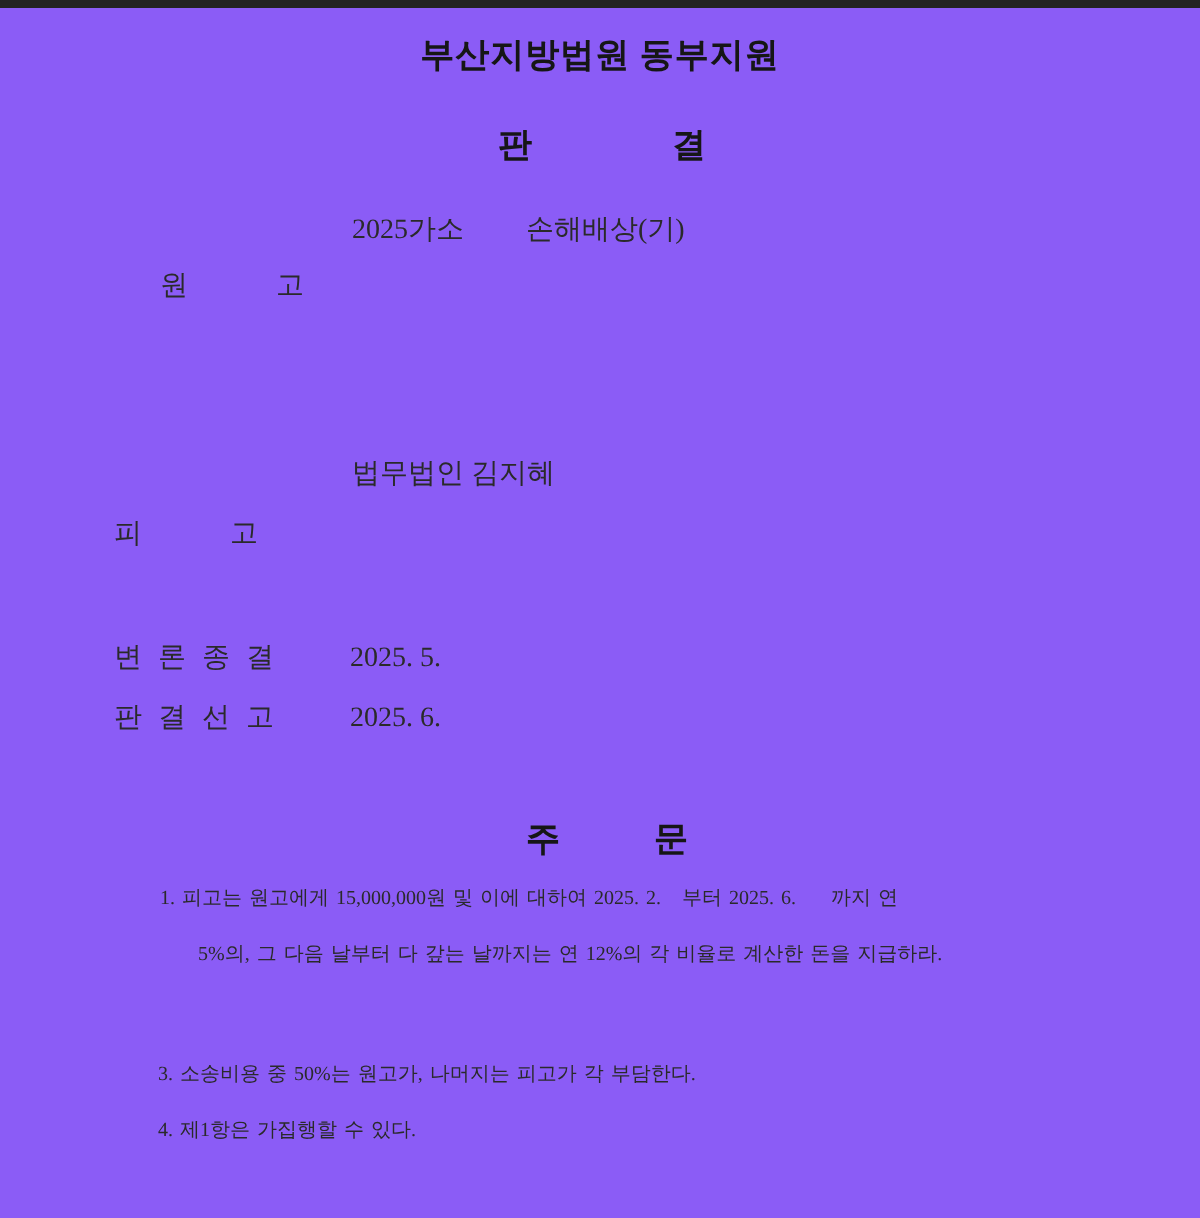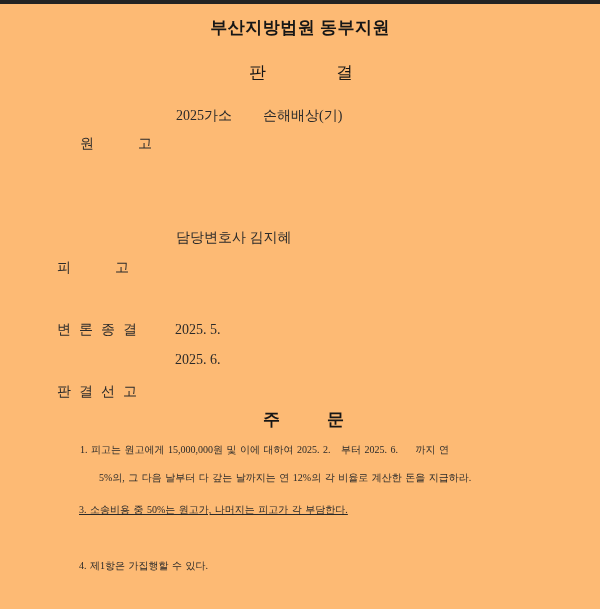--- a/index.html
+++ b/index.html
@@ -1,75 +1,75 @@
 <!DOCTYPE html>
 <html><head>
 <meta charset="utf-8">
 <style>
   html, body { margin: 0; padding: 0; background: #ffffff; }
   .page {
     position: relative;
     width: 600px;
     height: 609px;
-    background: #fdba74;
+    background: #8b5cf6;
     overflow: hidden;
     font-family: "Liberation Serif", "DejaVu Serif", serif;
     color: #2a2a2a;
   }
   .t { position: absolute; white-space: pre; line-height: 1.15; font-size: 14px; }
   .top-bar { position: absolute; left: 0; top: 0; width: 600px; height: 4px; background: #232323; }
   .court-name {
     top: 18px; left: 0; width: 600px; text-align: center;
     font-size: 17px; font-weight: bold; color: #161616; letter-spacing: 0.5px;
   }
   .doc-title {
     top: 63px; left: 249px;
-    font-size: 17px; font-weight: normal; color: #161616; letter-spacing: 70px;
+    font-size: 17px; font-weight: bold; color: #161616; letter-spacing: 70px;
   }
   .order-heading {
     top: 410px; left: 263px;
     font-size: 17px; font-weight: bold; color: #161616; letter-spacing: 47px;
   }
   .label-wide { letter-spacing: 44px; }
   .label-narrow { letter-spacing: 8px; }
   .case-label      { top: 108px; left: 57px; }
   .case-number     { top: 108px; left: 176px; }
   .case-name       { top: 108px; left: 263px; }
   .plaintiff-label { top: 136px; left: 68px; margin-left: 12px; }
   .counsel         { top: 201px; left: 176px; }
   .attorney        { top: 230px; left: 176px; }
   .defendant-label { top: 260px; left: 57px; }
   .hearing-label   { top: 322px; left: 57px; }
   .hearing-date    { top: 322px; left: 175px; }
-  .pronounce-label { top: 352px; left: 57px; margin-top: 32px; }
+  .pronounce-label { top: 352px; left: 57px; }
   .pronounce-date  { top: 352px; left: 175px; }
   .order-line { font-size: 10px; word-spacing: 1px; margin-left: 27px; }
   .ol-1 { top: 444px; left: 53px; }
   .ol-2 { top: 472px; left: 72px; }
   .ol-3 { top: 504px; left: 52px; }
-  .ol-4 { top: 504px; left: 52px; text-decoration: underline; }
+  .ol-4 { top: 532px; left: 52px; }
   .ol-5 { top: 560px; left: 52px; }
 </style>
 </head>
 <body>
 
 <div class="page">
 
   <div class="top-bar"></div>
 
   <div class="t court-name">부산지방법원 동부지원</div>
 
   <div class="t doc-title">판결</div>
 
   <div class="t case-number">2025가소</div>
   <div class="t case-name">손해배상(기)</div>
 
   <div class="t plaintiff-label label-wide">원고</div>
 
-  <div class="t attorney">담당변호사 김지혜</div>
+  <div class="t attorney">법무법인 김지혜</div>
 
   <div class="t defendant-label label-wide">피고</div>
 
   <div class="t hearing-label label-narrow">변론종결</div>
   <div class="t hearing-date">2025. 5.</div>
 
   <div class="t pronounce-label label-narrow">판결선고</div>
   <div class="t pronounce-date">2025. 6.</div>
 
   <div class="t order-heading">주문</div>

